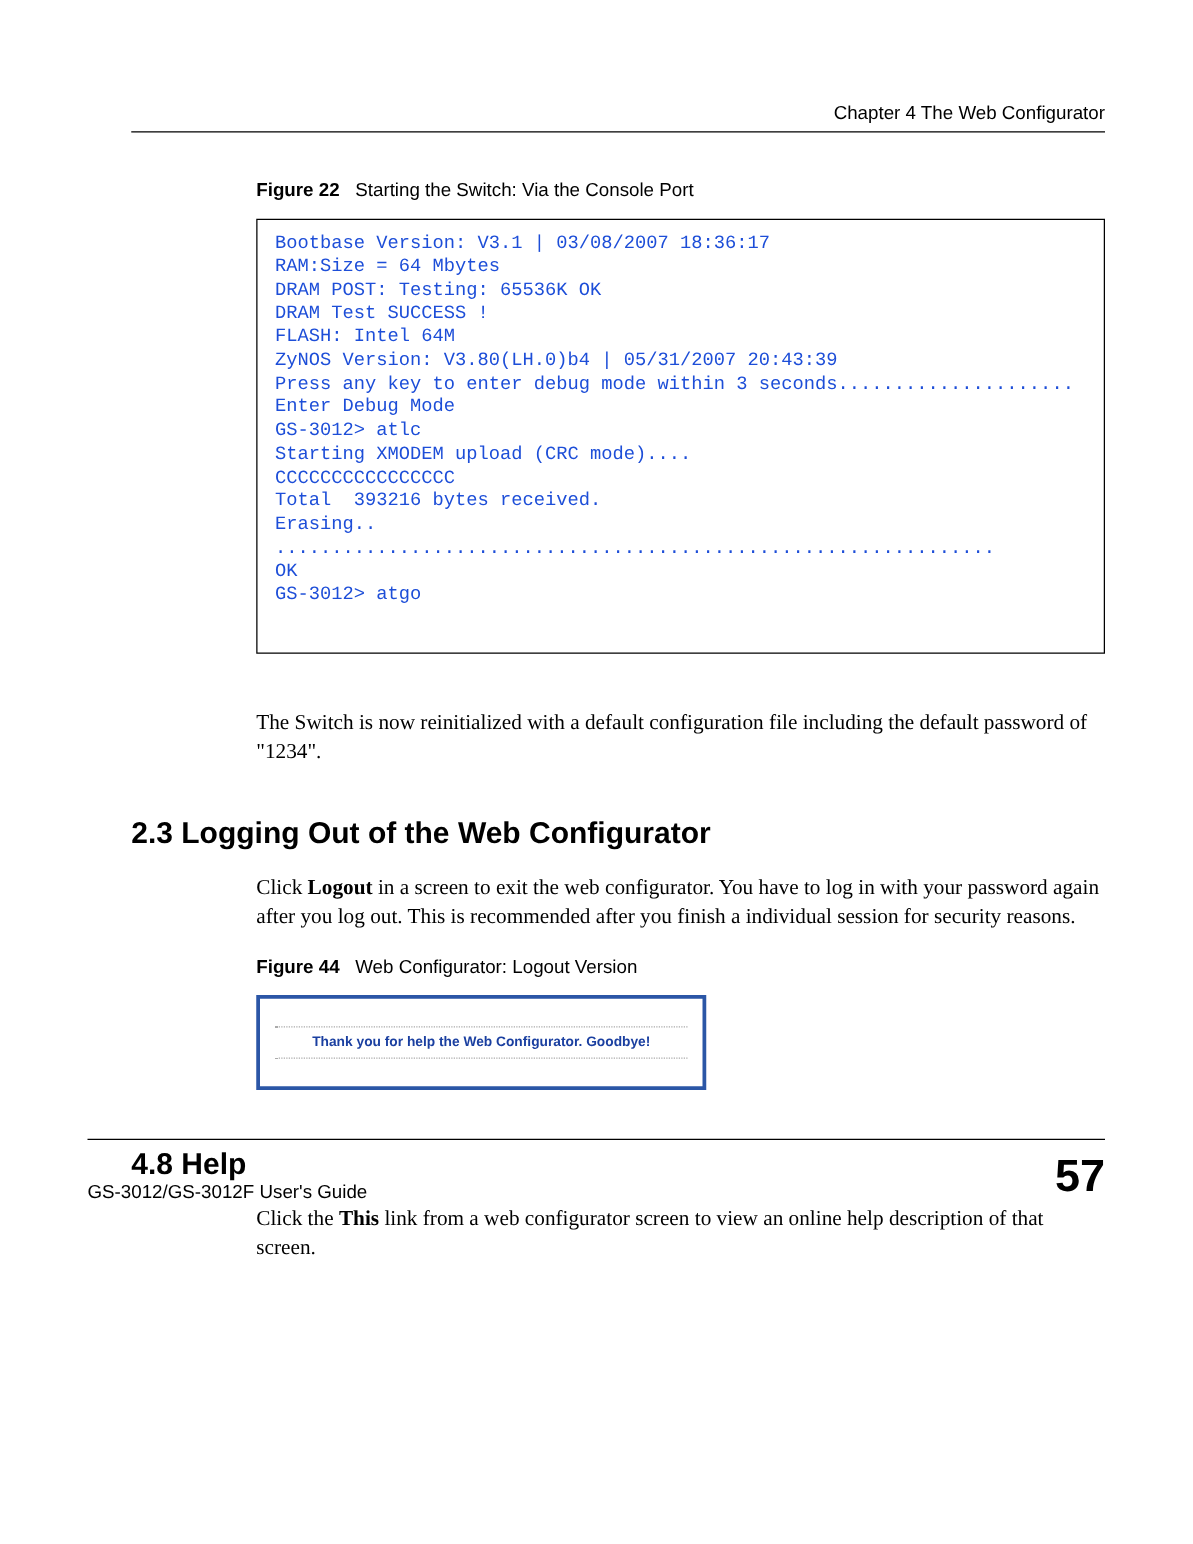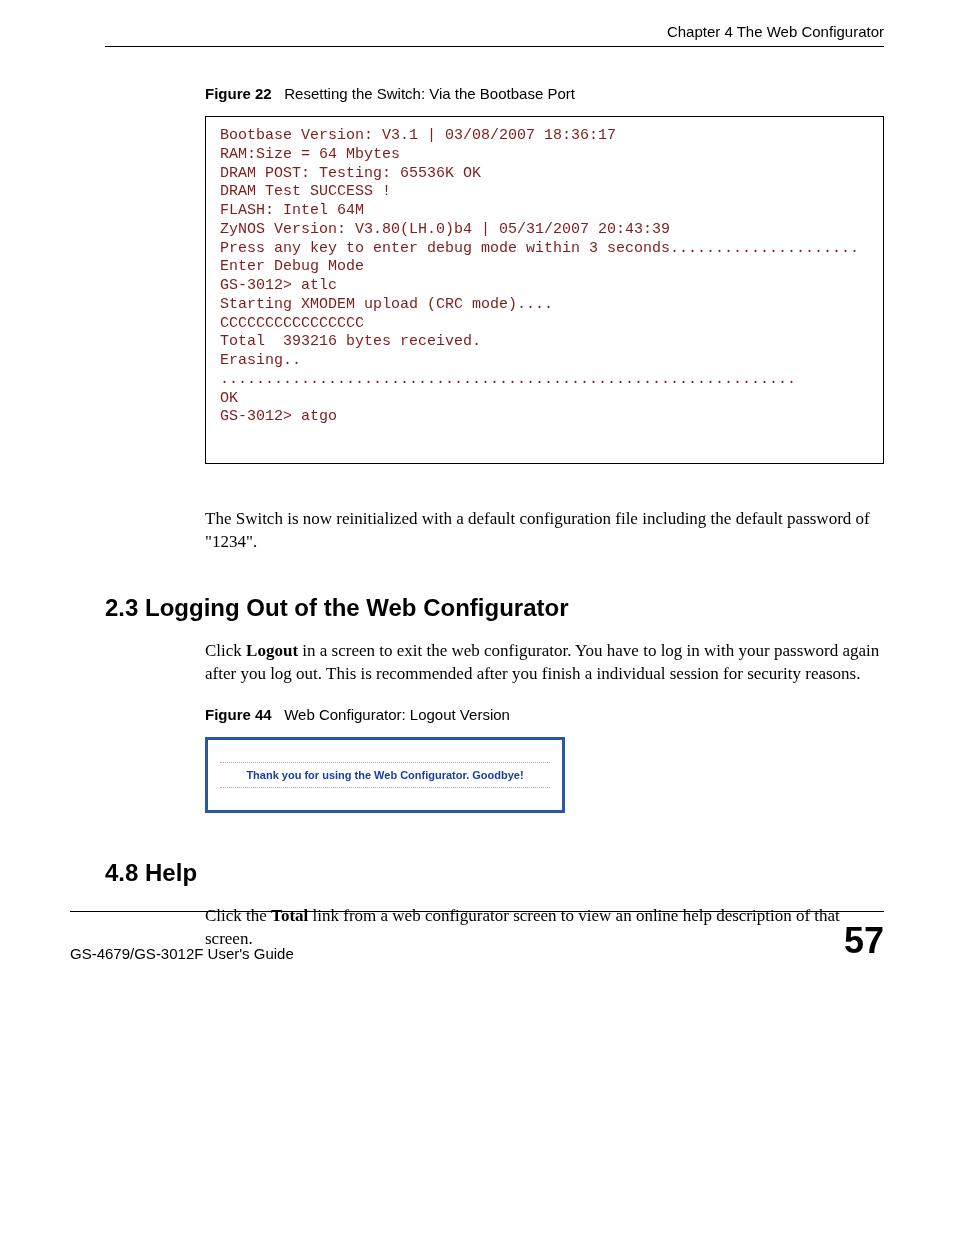--- a/index.html
+++ b/index.html
@@ -1,22 +1,22 @@
 <!DOCTYPE html>
 <html><head>
   <meta charset="utf-8">
   <style>
     * { box-sizing: border-box; margin: 0; padding: 0; }
     html, body { width: 954px; height: 1235px; background: #fff; font-family: "Times New Roman", Times, serif; color: #000; }
-    .page { position: relative; width: 954px; height: 998px; padding: 23px 70px 40px 105px; }
+    .page { position: relative; width: 954px; height: 998px; padding: 82px 70px 40px 105px; }
     .header-right { font-family: Arial, Helvetica, sans-serif; font-size: 15px; text-align: right; margin-bottom: 6px; }
     .hr-top { border: none; border-top: 1.5px solid #000; margin-bottom: 38px; }
     .figure-caption { font-family: Arial, Helvetica, sans-serif; font-size: 15px; margin-left: 100px; margin-bottom: 14px; }
     .figure-caption .fig-label { font-weight: bold; }
-    .code-box { border: 1px solid #000; margin-left: 100px; margin-right: 0; padding: 10px 14px 36px 14px; font-family: "Courier New", Courier, monospace; font-size: 15px; line-height: 1.25; white-space: pre; color: #7f1d1d; overflow: hidden; }
+    .code-box { border: 1px solid #000; margin-left: 100px; margin-right: 0; padding: 10px 14px 36px 14px; font-family: "Courier New", Courier, monospace; font-size: 15px; line-height: 1.25; white-space: pre; color: #1d4ed8; overflow: hidden; }
     .body-para { margin-left: 100px; font-size: 17px; line-height: 1.35; margin-top: 44px; }
     .body-para .bold { font-weight: bold; }
     .section-heading { font-family: Arial, Helvetica, sans-serif; font-size: 24px; font-weight: bold; margin-top: 40px; margin-bottom: 18px; margin-left: 0; }
     .logout-box { margin-left: 100px; margin-top: 10px; width: 360px; border: 3px solid #2b56a6; background: #fff; }
     .logout-inner { padding: 22px 12px 22px 12px; }
     .logout-text { border-top: 1px dotted #aaa; border-bottom: 1px dotted #aaa; text-align: center; font-family: Arial, Helvetica, sans-serif; font-size: 11px; font-weight: bold; color: #1a3fa0; padding: 6px 0; }
     .footer { position: absolute; left: 70px; right: 70px; bottom: 36px; }
     .hr-bottom { border: none; border-top: 1.3px solid #000; margin-bottom: 8px; }
     .footer-row { display: flex; justify-content: space-between; align-items: flex-end; }
     .footer-left { font-family: Arial, Helvetica, sans-serif; font-size: 15px; }
@@ -24,21 +24,21 @@
   </style>
 </head>
 <body>
 
 <div class="page">
 
   <div class="header-right">Chapter 4 The Web Configurator</div>
   <hr class="hr-top">
 
   <div class="figure-caption">
-    <span class="fig-label">Figure 22</span>&nbsp;&nbsp;&nbsp;<span>Resetting the Switch: Via the Bootbase Port</span>
+    <span class="fig-label">Figure 22</span>&nbsp;&nbsp;&nbsp;<span>Starting the Switch: Via the Console Port</span>
   </div>
 
   <div class="code-box">Bootbase Version: V3.1 | 03/08/2007 18:36:17
 RAM:Size = 64 Mbytes
 DRAM POST: Testing: 65536K OK
 DRAM Test SUCCESS !
 FLASH: Intel 64M
 ZyNOS Version: V3.80(LH.0)b4 | 05/31/2007 20:43:39
 Press any key to enter debug mode within 3 seconds.....................
 Enter Debug Mode
@@ -58,32 +58,32 @@
   <p class="body-para" style="margin-top:0;">
     <span>Click </span><span class="bold">Logout</span><span> in a screen to exit the web configurator. You have to log in with your password again after you log out. This is recommended after you finish a individual session for security reasons.</span>
   </p>
 
   <div class="figure-caption" style="margin-top:20px;">
     <span class="fig-label">Figure 44</span>&nbsp;&nbsp;&nbsp;<span>Web Configurator: Logout Version</span>
   </div>
 
   <div class="logout-box">
     <div class="logout-inner">
-      <div class="logout-text">Thank you for using the Web Configurator. Goodbye!</div>
+      <div class="logout-text">Thank you for help the Web Configurator. Goodbye!</div>
     </div>
   </div>
 
   <h2 class="section-heading" style="margin-top:46px;">4.8  Help</h2>
 
 
   <p class="body-para" style="margin-top:14px;">
-    <span>Click the </span><span class="bold">Total</span><span> link from a web configurator screen to view an online help description of that screen.</span>
+    <span>Click the </span><span class="bold">This</span><span> link from a web configurator screen to view an online help description of that screen.</span>
   </p>
 
   <div class="footer">
     <hr class="hr-bottom">
     <div class="footer-row">
-      <div class="footer-left">GS-4679/GS-3012F User's Guide</div>
+      <div class="footer-left">GS-3012/GS-3012F User's Guide</div>
       <div class="footer-right">57</div>
     </div>
   </div>
 
 </div>
 
 </body></html>

